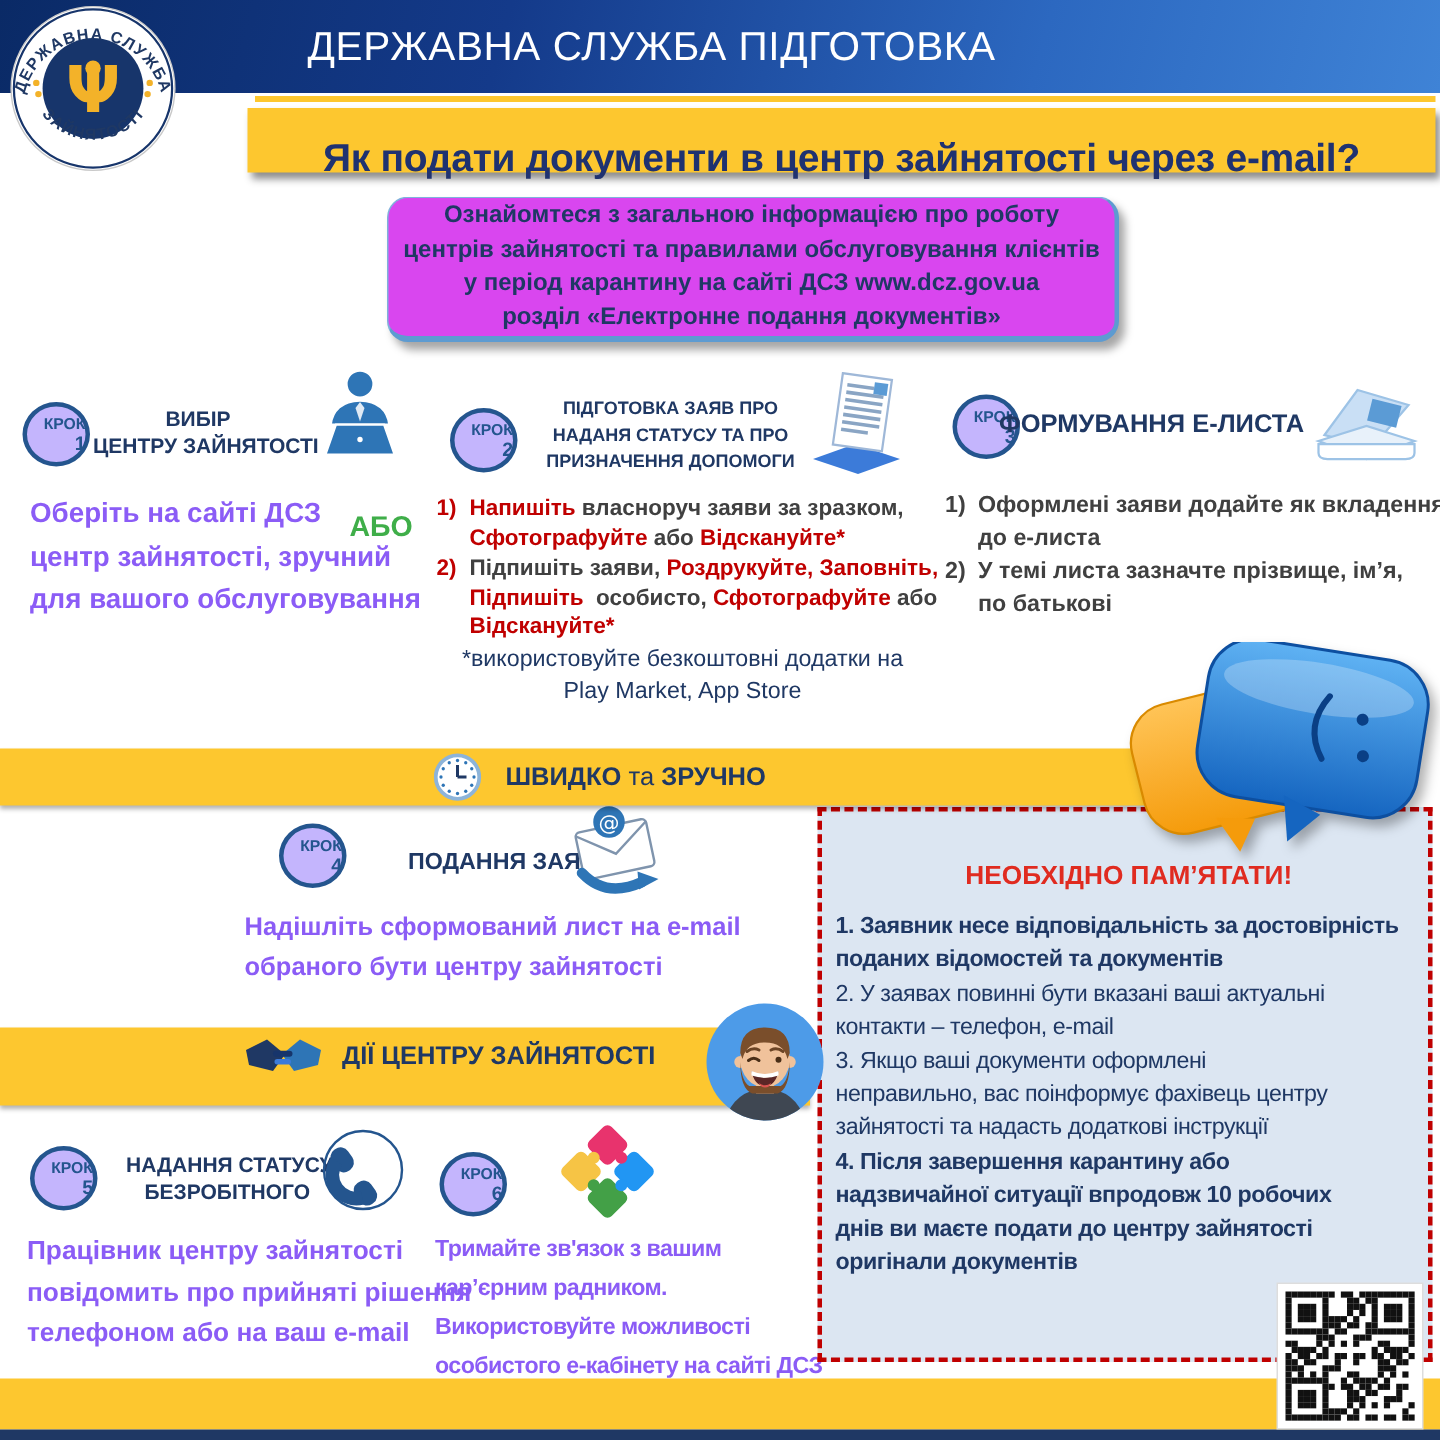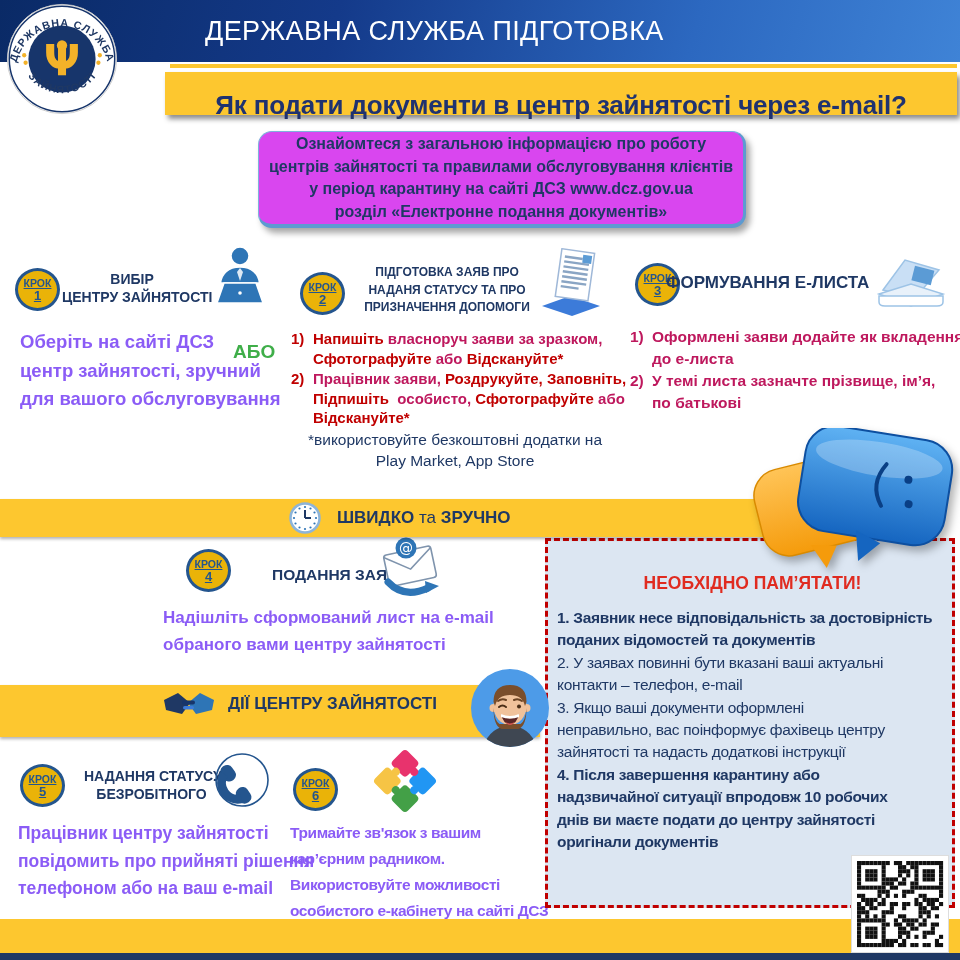--- a/index.html
+++ b/index.html
@@ -22,36 +22,36 @@
 
   
   .introbox{position:absolute;left:258px;top:131px;width:484px;height:92px;background:#d946ef;
             border:1px solid #7FB2DC;border-right:3px solid #5d9bd1;border-bottom:4px solid #5d9bd1;
             border-radius:14px;box-shadow:4px 5px 6px rgba(0,0,0,.35);
             display:flex;align-items:center;justify-content:center;text-align:center;
             color:#1F3864;font-weight:700;font-size:16px;line-height:22.5px;white-space:pre;}
 
   
   .badge{position:absolute;width:45px;height:43px;border:3px solid #24558e;border-radius:50%;
-         background:#eab308;display:flex;flex-direction:column;align-items:center;justify-content:center;
-         color:#24558e;font-weight:700;box-sizing:border-box;text-decoration:underline;}
+         background:#c4b5fd;display:flex;flex-direction:column;align-items:flex-end;justify-content:center;
+         color:#24558e;font-weight:700;box-sizing:border-box;}
   .badge .bk{font-size:10.5px;line-height:11px;}
   .badge .bn{font-size:13px;line-height:13px;}
 
   .sec-title{position:absolute;color:#1F3864;font-weight:700;text-align:center;white-space:pre;}
   .body-txt{position:absolute;color:#8b5cf6;font-weight:700;white-space:pre;}
   .or-label{position:absolute;left:233px;top:341px;color:#3FAE49;font-weight:700;font-size:19px;}
 
   
   .ilist{position:absolute;}
   .li{display:flex;margin:0 0 1px 0;}
   .li .marker{flex:0 0 22px;font-weight:700;}
   .li .li-text{white-space:pre;font-weight:700;}
   .seg-red{color:#C00000;}
-  .seg-navy{color:#be185d;}
+  .seg-navy{color:#404040;}
   .seg-b{font-weight:700;}
   .footnote{position:absolute;left:300px;top:429px;width:310px;text-align:center;
             color:#1F3864;font-size:15.5px;line-height:21px;white-space:pre;}
 
   
   .bar{position:absolute;background:#FDC72F;box-shadow:0 2px 3px rgba(0,0,0,.3);
        display:flex;align-items:center;z-index:2;}
   .bar .bar-label{color:#1F3864;font-size:17px;white-space:pre;}
 
   
@@ -150,21 +150,21 @@
     </g>
   </svg>
   <div class="ilist" style="left:291px;top:329px;width:330px;font-size:15px;line-height:19.5px;">
     <div class="li">
       <span class="marker seg-red">1)</span>
       <div class="li-text"><span class="seg-red">Напишіть</span><span class="seg-navy"> власноруч заяви за зразком,
 </span><span class="seg-red">Сфотографуйте</span><span class="seg-navy"> або </span><span class="seg-red">Відскануйте*</span></div>
     </div>
     <div class="li">
       <span class="marker seg-red">2)</span>
-      <div class="li-text"><span class="seg-navy">Працівник заяви, </span><span class="seg-red">Роздрукуйте, Заповніть,
+      <div class="li-text"><span class="seg-navy">Підпишіть заяви, </span><span class="seg-red">Роздрукуйте, Заповніть,
 </span><span class="seg-red">Підпишіть</span><span class="seg-navy">  особисто, </span><span class="seg-red">Сфотографуйте</span><span class="seg-navy"> або
 </span><span class="seg-red">Відскануйте*</span></div>
     </div>
   </div>
   <div class="footnote">*використовуйте безкоштовні додатки на
 Play Market, App Store</div>
 
   <div class="badge" style="left:635px;top:263px;">
     <span class="bk">КРОК</span>
     <span class="bn">3</span>
@@ -221,21 +221,21 @@
     <g transform="rotate(-12 35 30)">
       <rect x="10" y="14" width="48" height="32" rx="3" fill="#fff" stroke="#7f94ad" stroke-width="1.6"></rect>
       <path d="M10 16 L34 33 L58 16" fill="none" stroke="#7f94ad" stroke-width="1.6"></path>
     </g>
     <circle cx="30" cy="12" r="10.5" fill="#2E75B6"></circle>
     <text x="30" y="17" font-size="14" fill="#fff" text-anchor="middle" font-family="'DejaVu Sans',sans-serif">@</text>
     <path d="M12 46 q16 17 40 6" stroke="#2E75B6" stroke-width="7" fill="none" stroke-linecap="round"></path>
     <path d="M50 57 l13 -7 -14 -5 z" fill="#2E75B6"></path>
   </svg>
   <div class="body-txt" style="left:163px;top:605px;font-size:17px;line-height:26.5px;">Надішліть сформований лист на e-mail
-обраного вами центру зайнятості</div>
+обраного бути центру зайнятості</div>
 
   <svg class="bubbles" viewBox="0 0 218 178">
     <defs>
       <linearGradient id="og" x1="0" y1="0" x2="0" y2="1">
         <stop offset="0" stop-color="#FFC457"></stop>
           <stop offset="1" stop-color="#F59B0B"></stop>
       </linearGradient>
       <linearGradient id="bg" x1="0" y1="0" x2="0" y2="1">
         <stop offset="0" stop-color="#5FB2F3"></stop>
           <stop offset="1" stop-color="#1565C0"></stop>

